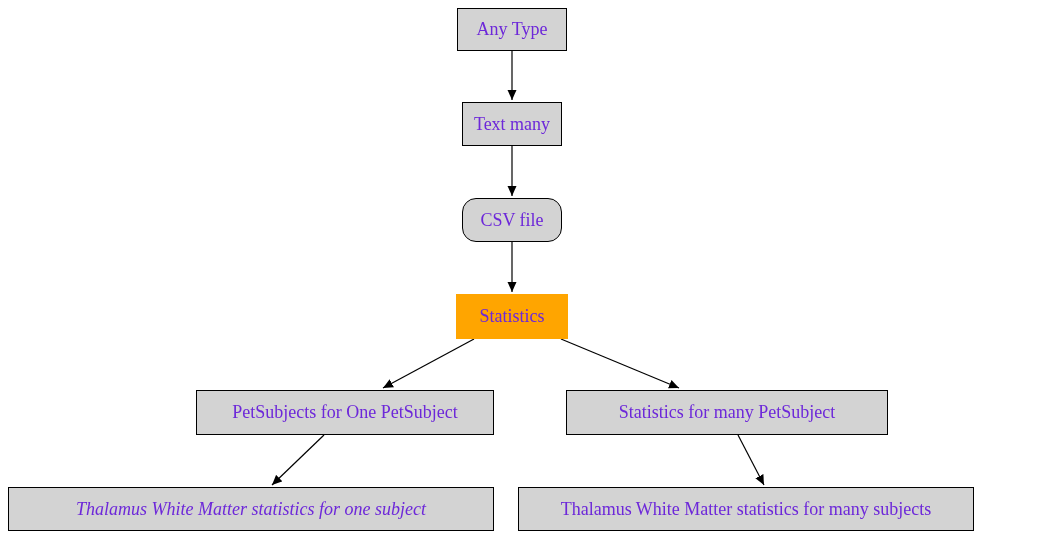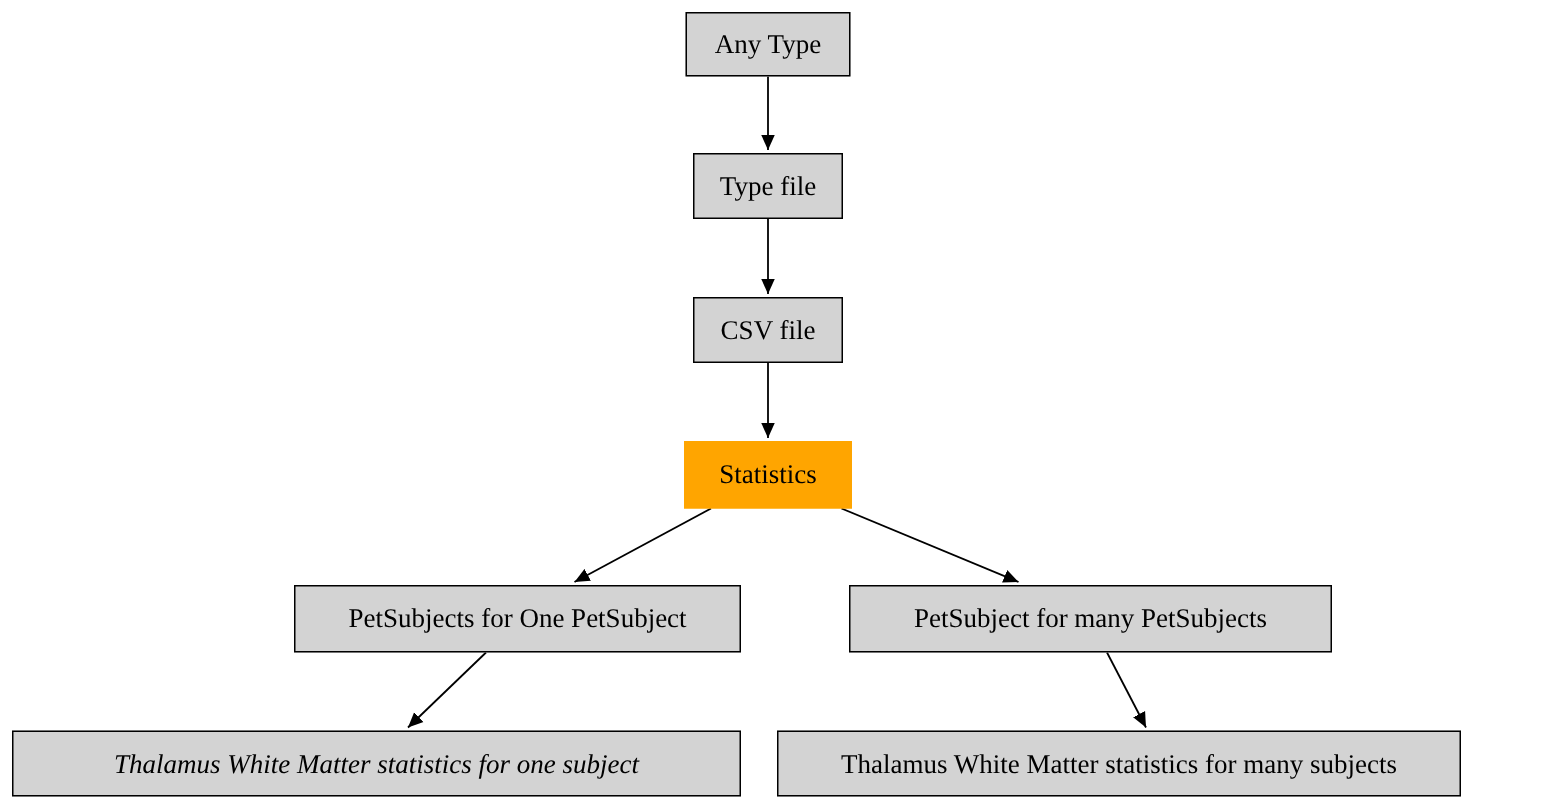--- a/index.html
+++ b/index.html
@@ -24,21 +24,21 @@
   }
   .node {
     position: absolute;
     box-sizing: border-box;
     background: #d3d3d3;
     border: 1px solid #000000;
     display: flex;
     align-items: center;
     justify-content: center;
     font-size: 18px;
-    color: #000000;
+    color: #6d28d9;
     white-space: nowrap;
     cursor: default;
   }
   .node.highlight {
     background: #ffa500;
     border-color: #ffa500;
     font-family: Liberation Serif, serif;
   }
   .edge-line {
     stroke: #000000;
@@ -63,37 +63,37 @@
     <line class="edge-line" x1="561" y1="339" x2="679" y2="388" marker-end="url(#arrowhead)"></line>
     <line class="edge-line" x1="324" y1="435" x2="272" y2="485" marker-end="url(#arrowhead)"></line>
     <line class="edge-line" x1="738" y1="435" x2="764" y2="485" marker-end="url(#arrowhead)"></line>
   </svg>
 
   <div class="node" style="left:457px; top:8px;  width:110px; height:43px;">
     <span>Any Type</span>
   </div>
 
   <div class="node" style="left:462px; top:102px; width:100px; height:44px;">
-    <span>Type file</span>
+    <span>Text many</span>
   </div>
 
-  <div class="node" style="left:462px; top:198px; width:100px; height:44px;">
+  <div class="node" style="left:462px; top:198px; width:100px; height:44px;border-radius:14px;">
     <span>CSV file</span>
   </div>
 
   <div class="node highlight" style="left:456px; top:294px; width:112px; height:45px;">
     <span>Statistics</span>
   </div>
 
   <div class="node" style="left:196px; top:390px; width:298px; height:45px;">
     <span>PetSubjects for One PetSubject</span>
   </div>
 
   <div class="node" style="left:566px; top:390px; width:322px; height:45px;">
-    <span>PetSubject for many PetSubjects</span>
+    <span>Statistics for many PetSubject</span>
   </div>
 
   <div class="node" style="left:8px; top:487px; width:486px; height:44px;font-style:italic;">
     <span>Thalamus White Matter statistics for one subject</span>
   </div>
 
   <div class="node" style="left:518px; top:487px; width:456px; height:44px;">
     <span>Thalamus White Matter statistics for many subjects</span>
   </div>
 

